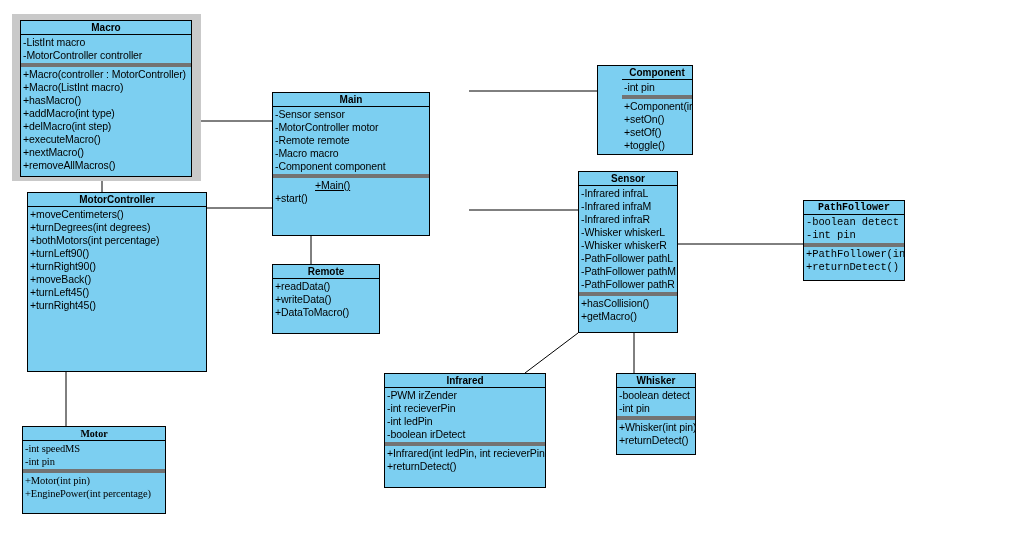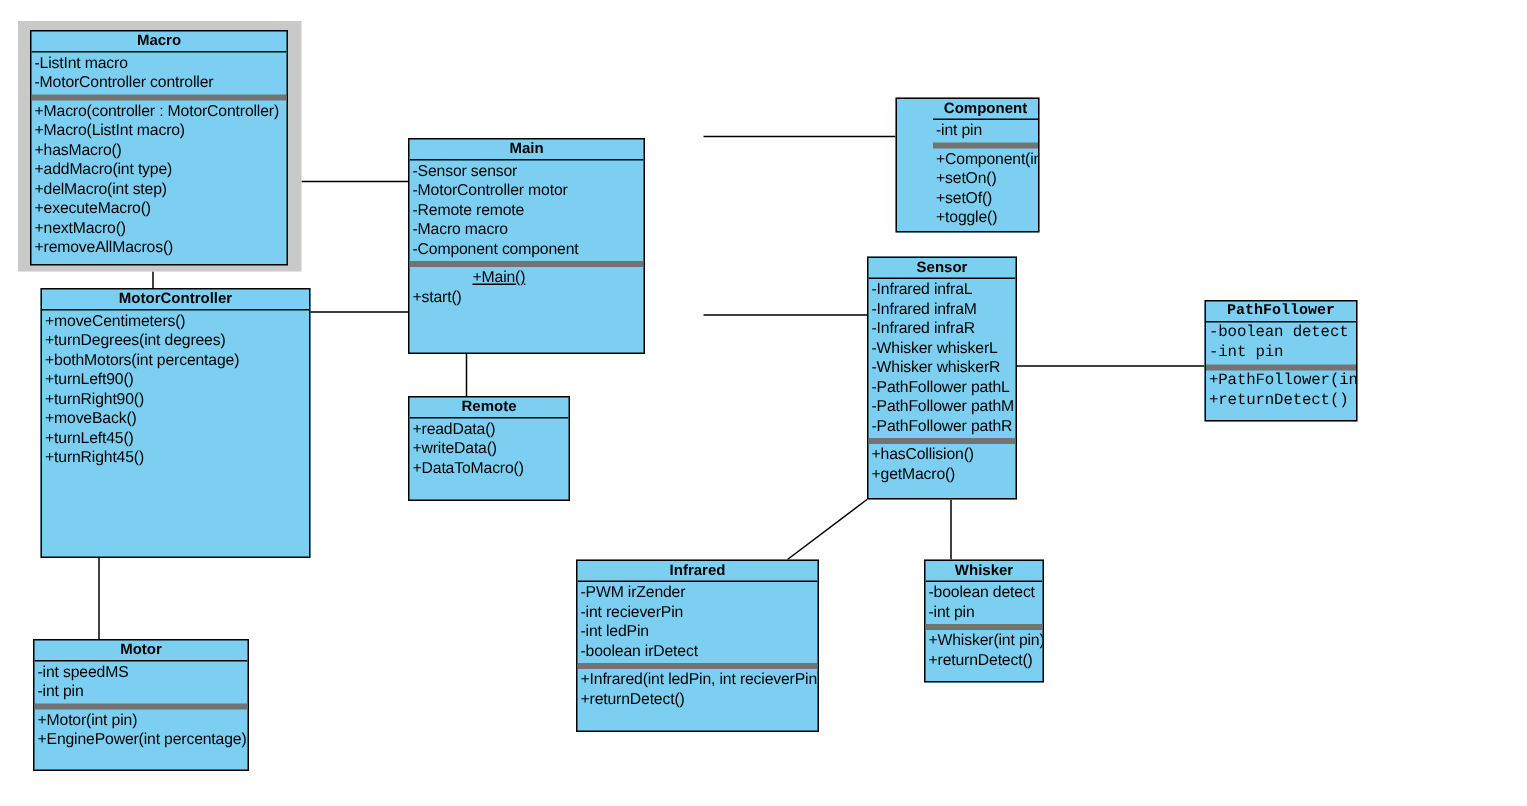--- a/index.html
+++ b/index.html
@@ -97,21 +97,21 @@
           <div class="uml-row">+moveCentimeters()</div>
           <div class="uml-row">+turnDegrees(int degrees)</div>
           <div class="uml-row">+bothMotors(int percentage)</div>
           <div class="uml-row">+turnLeft90()</div>
           <div class="uml-row">+turnRight90()</div>
           <div class="uml-row">+moveBack()</div>
           <div class="uml-row">+turnLeft45()</div>
           <div class="uml-row">+turnRight45()</div>
         </div>
       </div>
-      <div class="uml-class" style="left: 22px; top: 426px; width: 144px; height: 88px;">
+      <div class="uml-class" style="left: 22px; top: 426px; width: 144px; height: 88px; font-family: Liberation Serif, serif;">
         <div class="uml-title">Motor</div>
         <div class="uml-compartment attrs">
           <div class="uml-row">-int speedMS</div>
           <div class="uml-row">-int pin</div>
         </div>
         <div class="uml-compartment methods">
           <div class="uml-row">+Motor(int pin)</div>
           <div class="uml-row">+EnginePower(int percentage)</div>
         </div>
       </div>

